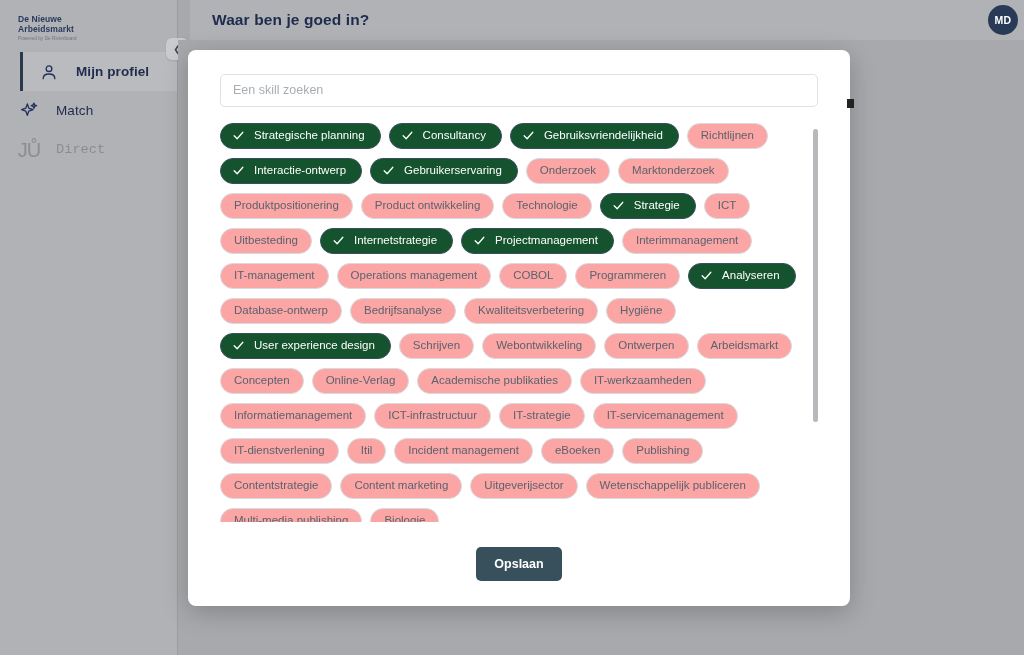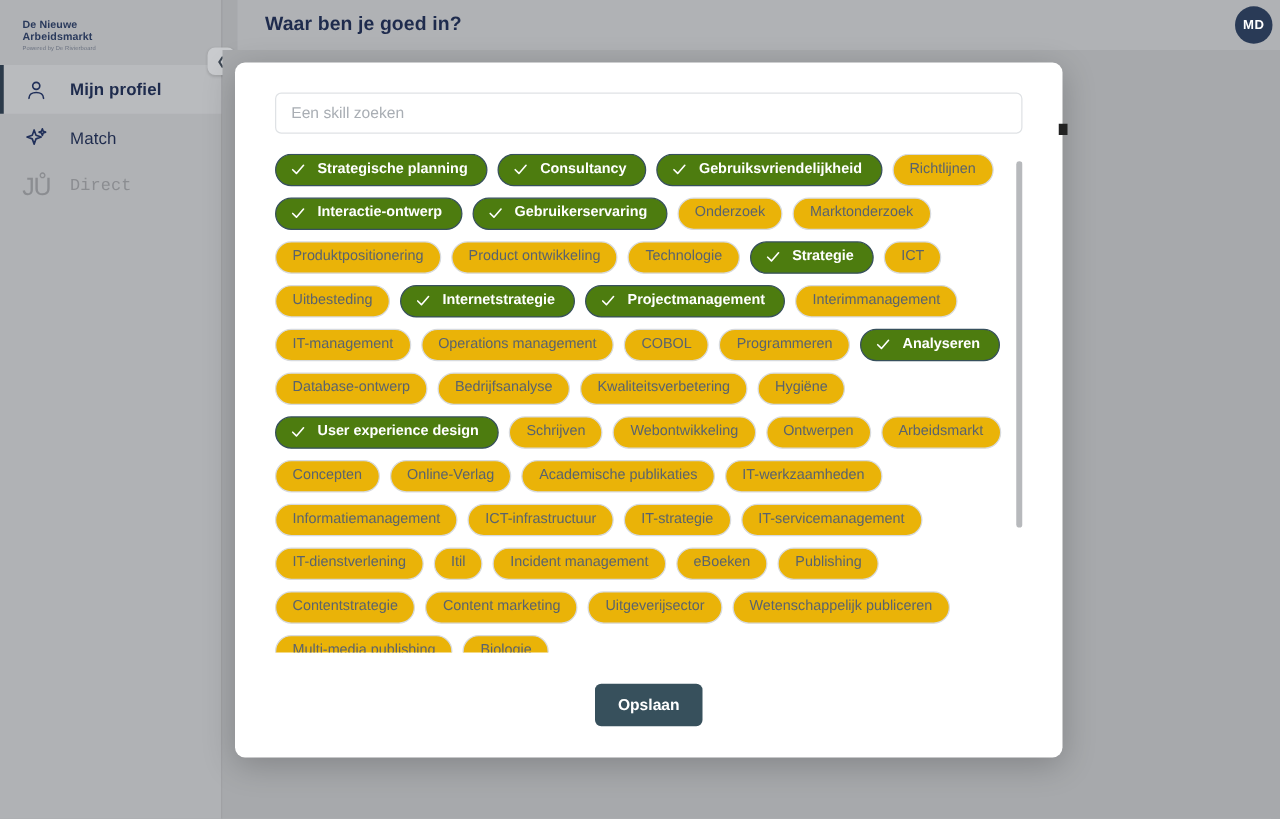--- a/index.html
+++ b/index.html
@@ -27,21 +27,21 @@
     font-size: 4.6px; color: #6b7280; letter-spacing: .1px;
     margin-top: 1.5px;
   }
   .nav { margin-top: 4px; }
   .nav-item {
     position: relative;
     display: flex; align-items: center;
     height: 39px; padding-left: 18px; gap: 16px;
     cursor: pointer;
   }
-  .nav-item.active { background: #b9bbbe; }
+  .nav-item.active { background: #b9bbbe; margin-left: 20px; }
   .nav-item.active::before {
     content: ""; position: absolute; left: 0; top: 0;
     width: 3px; height: 100%; background: #2b3a4a;
   }
   .nav-ico {
     width: 22px; height: 22px; flex: 0 0 22px;
     display: flex; align-items: center; justify-content: center;
     color: #21305a;
   }
   .nav-ico svg { display: block; }
@@ -127,28 +127,28 @@
   }
   .chips {
     display: flex; flex-wrap: wrap;
     gap: 9px 8px;
     align-content: flex-start;
   }
   .chip {
     display: inline-flex; align-items: center;
     height: 26px; padding: 0 13px;
     border: 1px solid #d7dade; border-radius: 14px;
-    background: #eab308; color: #5a636d;
+    background: #fca5a5; color: #5a636d;
     font-size: 11.5px; white-space: nowrap;
     cursor: pointer; line-height: 1;
   }
   .chip.selected {
-    background: #4d7c0f; border-color: #37505c; color: #fff;
+    background: #14532d; border-color: #37505c; color: #fff;
     padding: 0 15px 0 11px;
-    font-weight: bold;
+    font-weight: normal;
   }
   .chip .tick {
     display: none;
     width: 13px; height: 13px;
     margin-right: 9px;
   }
   .chip.selected .tick { display: inline-block; }
 
   
   .scrollbar-track {

